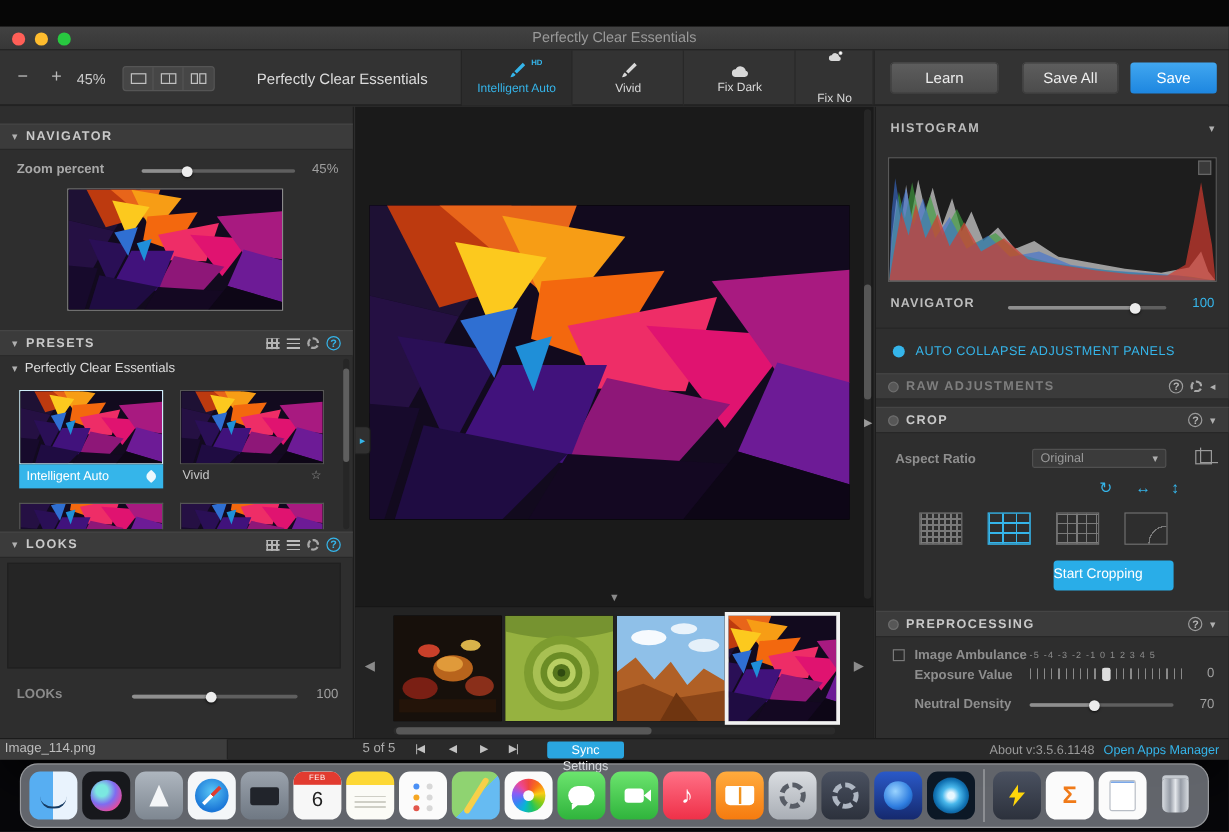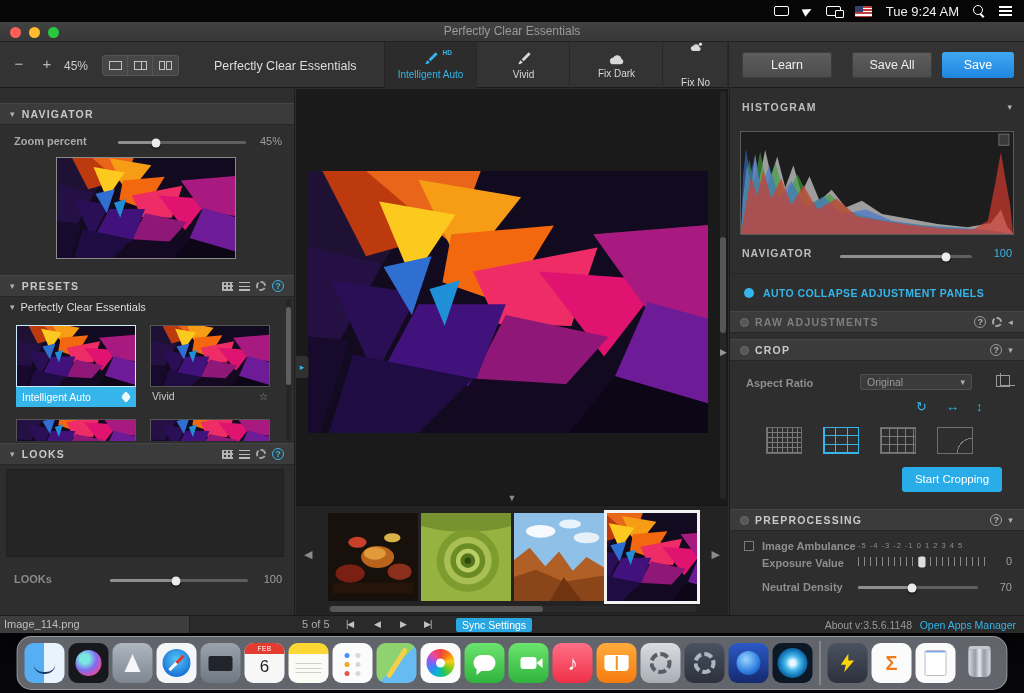--- a/index.html
+++ b/index.html
@@ -130,47 +130,47 @@
   .fs-thumb.sel { outline:3px solid #f2f2f2; background:#fff; }
   .hsb { position:absolute; left:32px; right:32px; bottom:3px; height:6px; background:#2b2b2b; border-radius:3px; }
   .hsb .th { position:absolute; top:0; bottom:0; left:2px; width:58%; background:#585858; border-radius:3px; }
 
   
   .right { position:absolute; left:729px; top:0; width:295px; height:100%; background:#2e2e2e; border-left:1px solid #1d1d1d; }
   .histo-box { position:absolute; left:10px; right:10px; top:42px; height:104px; background:#1d1d1d; border:1px solid #5a5a5a; }
   .cyan { color:#35b5ea; }
   .r-row { position:absolute; left:0; right:0; display:flex; align-items:center; }
   .accent-dot { width:10px; height:10px; border-radius:50%; background:#35b5ea; flex:none; }
-  .auto-collapse-txt { color:#35b5ea; font-size:10.5px; font-weight:bold; letter-spacing:.4px;text-align:right; }
+  .auto-collapse-txt { color:#35b5ea; font-size:10.5px; font-weight:normal; letter-spacing:.4px;text-align:right; }
   .dim { color:#7e7e7e !important; }
   .ddl { display:flex; align-items:center; justify-content:space-between; background:#3b3b3b; border:1px solid #505050;
          border-radius:2px; color:#9a9a9a; font-size:10.5px; padding:1px 6px; }
   .crop-ic { width:14px; height:12px; border:1px solid #9a9a9a; position:relative; }
   .crop-ic::after { content:""; position:absolute; left:3px; top:-3px; width:14px; height:12px; border-left:1px solid #9a9a9a; border-bottom:1px solid #9a9a9a; }
   .flipicon { color:#35b5ea; font-size:13px; }
   .cropgrid { position:absolute; width:36px; height:27px; border:1px solid #6e6e6e; }
   .cg-fine { background:repeating-linear-gradient(90deg,#7a7a7a 0 1px,transparent 1px 5px),
                         repeating-linear-gradient(0deg,#7a7a7a 0 1px,transparent 1px 5px); }
   .cg-thirds { border-color:#35b5ea;
                background:repeating-linear-gradient(90deg,#35b5ea 0 1px,transparent 1px 11.3px),
                           repeating-linear-gradient(0deg,#35b5ea 0 1px,transparent 1px 8.3px); }
   .cg-grid { background:repeating-linear-gradient(90deg,#7a7a7a 0 1px,transparent 1px 8px),
                         repeating-linear-gradient(0deg,#7a7a7a 0 1px,transparent 1px 8px); }
   .cg-spiral { background:radial-gradient(circle at 100% 100%, transparent 0 14px, #7a7a7a 14px 15px, transparent 15px); }
-  .start-crop { position:absolute; left:148px; top:378px; width:100px; height:25px; line-height:25px; text-align:center;
-                background:#29ade8; color:#fff; font-size:11.5px; border-radius:3px;margin-left:24px; }
+  .start-crop { position:absolute; left:148px; top:378px; width:100px; height:25px; line-height:25px; text-align:left;
+                background:#29ade8; color:#fff; font-size:11.5px; border-radius:3px; }
   .scale-txt { font-size:7.5px; color:#8e8e8e; letter-spacing:1px; white-space:nowrap; }
 
   
   .statusbar { position:absolute; left:0; bottom:0; width:100%; height:18px; background:#2a2a2a; border-top:1px solid #1b1b1b; }
   .file-chip { position:absolute; left:0; top:0; bottom:0; width:190px; background:#3d3d3d; border-right:1px solid #222;
                color:#bdbdbd; font-size:11px; line-height:17px; padding-left:4px; }
   .sb-pos { position:absolute; left:302px; top:2px; color:#ababab; font-size:11px; }
   .sb-arrow { position:absolute; top:3px; color:#c2c2c2; font-size:9px; letter-spacing:-1px; }
-  .sb-sync { position:absolute; left:456px; top:2px; width:76px; height:14px; line-height:14px; text-align:center;
+  .sb-sync { position:absolute; left:456px; top:2px; width:64px; height:14px; line-height:14px; text-align:center;
              background:#2aa6e0; color:#fff; font-size:10.5px; border-radius:2px; }
   .sb-about { position:absolute; right:112px; top:3px; color:#9a9a9a; font-size:10.5px; }
   .sb-apps { position:absolute; right:8px; top:3px; color:#35b5ea; font-size:10.5px; }
 
   
   .dock { position:absolute; left:50%; transform:translateX(-50%); bottom:3px; height:54px;
           background:rgba(175,180,190,.55); border:1px solid rgba(255,255,255,.35); border-radius:15px;
           display:flex; align-items:center; gap:4px; padding:0 7px; z-index:60; }
   .tile { width:40px; height:40px; border-radius:9px; position:relative; overflow:hidden; flex:none;
           display:flex; align-items:center; justify-content:center; }
@@ -284,29 +284,20 @@
       <path d="M0,92 L2,40 L5,15 L9,38 L14,22 L20,50 L28,30 L38,60 L50,44 L64,68 L82,58 L100,74 L124,70 L150,80 L180,84 L210,86 L240,88 L270,92 Z" fill="#3b6fd4" opacity=".6"></path>
       <path d="M0,92 L4,70 L10,40 L16,58 L22,34 L30,60 L40,42 L50,66 L62,48 L76,70 L95,60 L115,76 L140,80 L170,84 L200,87 L230,88 L245,80 L252,48 L258,18 L263,45 L267,65 L270,92 Z" fill="#d23b2f" opacity=".7"></path>
       <rect x="256" y="2" width="10" height="10" fill="#3a3a3a" stroke="#666"></rect>
     </symbol>
   </defs>
 </svg>
 
 <div class="screen">
 
   <div class="menubar">
-    <div class="mb-right">
-      <span class="mi-display"></span>
-      <span class="mi-cursor"></span>
-      <span class="mi-displays"></span>
-      <span class="mi-flag"></span>
-      <span class="mb-clock">Tue 9:24 AM</span>
-      <span class="mi-search"></span>
-      <span class="mi-list"></span>
-    </div>
   </div>
 
   <div class="window">
 
     <div class="titlebar">
       <div class="lights">
         <span class="light l-red"></span>
         <span class="light l-yellow"></span>
         <span class="light l-green"></span>
       </div>

